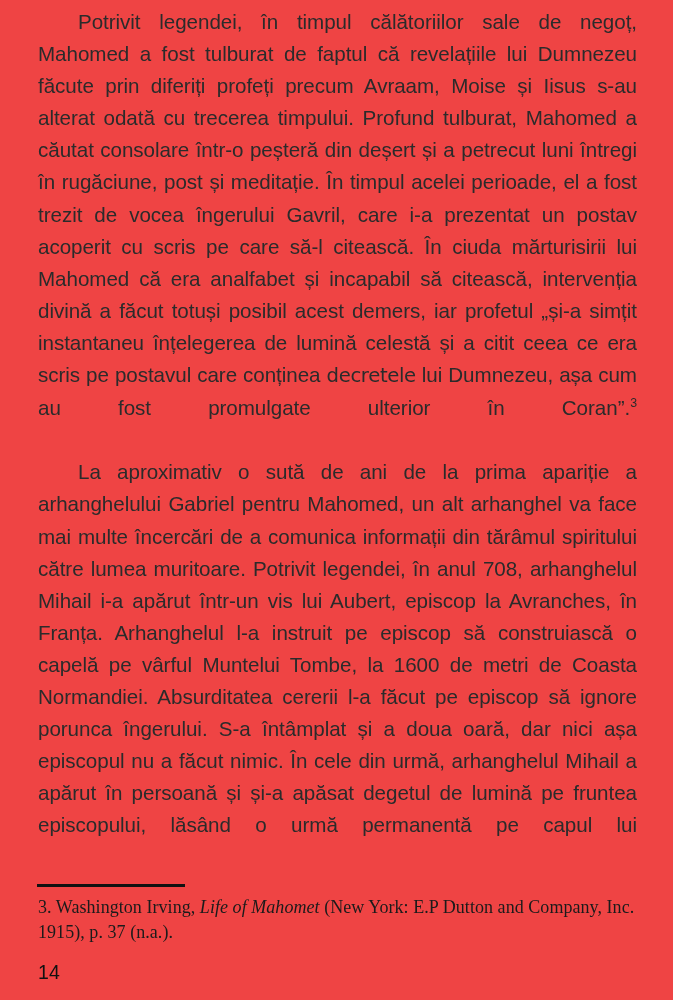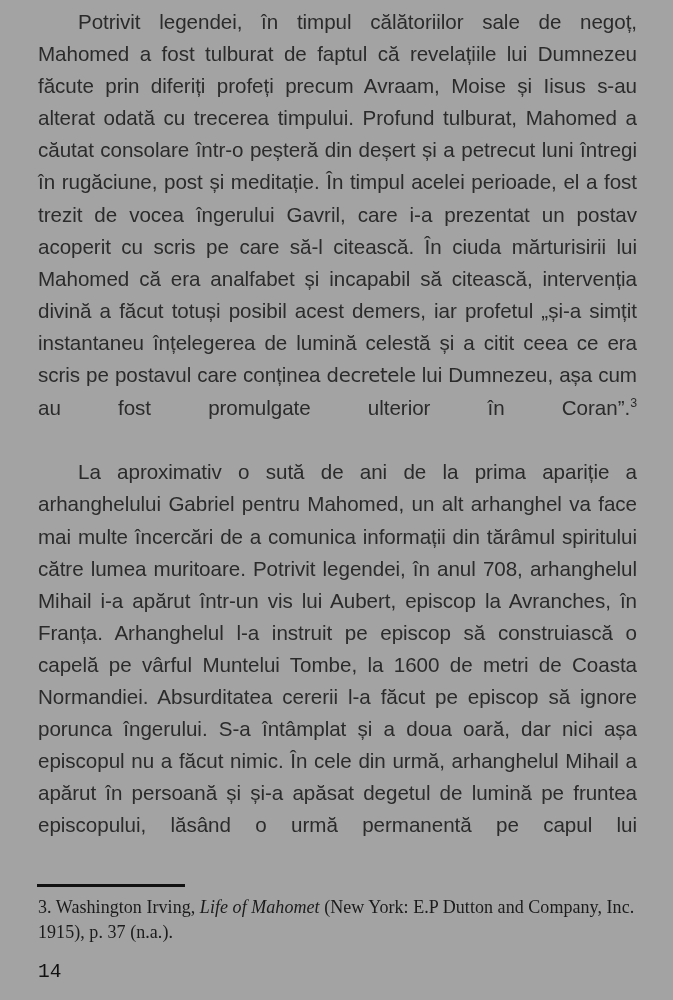--- a/index.html
+++ b/index.html
@@ -14,21 +14,21 @@
     font-family: "Liberation Sans", sans-serif;
     -webkit-font-smoothing: antialiased;
     overflow: hidden;
   }
 
   .page {
     position: relative;
     width: 673px;
     height: 1000px;
     box-sizing: border-box;
-    background: #a3a3a3;
+    background: #ef4444;
   }
 
   
   .body-text {
     position: absolute;
     left: 38px;
     top: 6px;
     width: 599px;
     color: #2b2b2b;
     font-family: "Liberation Sans", sans-serif;
@@ -96,21 +96,21 @@
   }
 
   
   .footer {
     position: absolute;
     left: 38px;
     top: 957px;
     width: 600px;
     height: 30px;
     color: #111111;
-    font-family: Liberation Mono, monospace;
+    font-family: Liberation Sans, sans-serif;
     font-size: 19.5px;
     line-height: 30px;
     letter-spacing: 0.1px;
   }
 
   .footer .page-number {
     position: absolute;
     left: 0;
     top: 0;
   }

